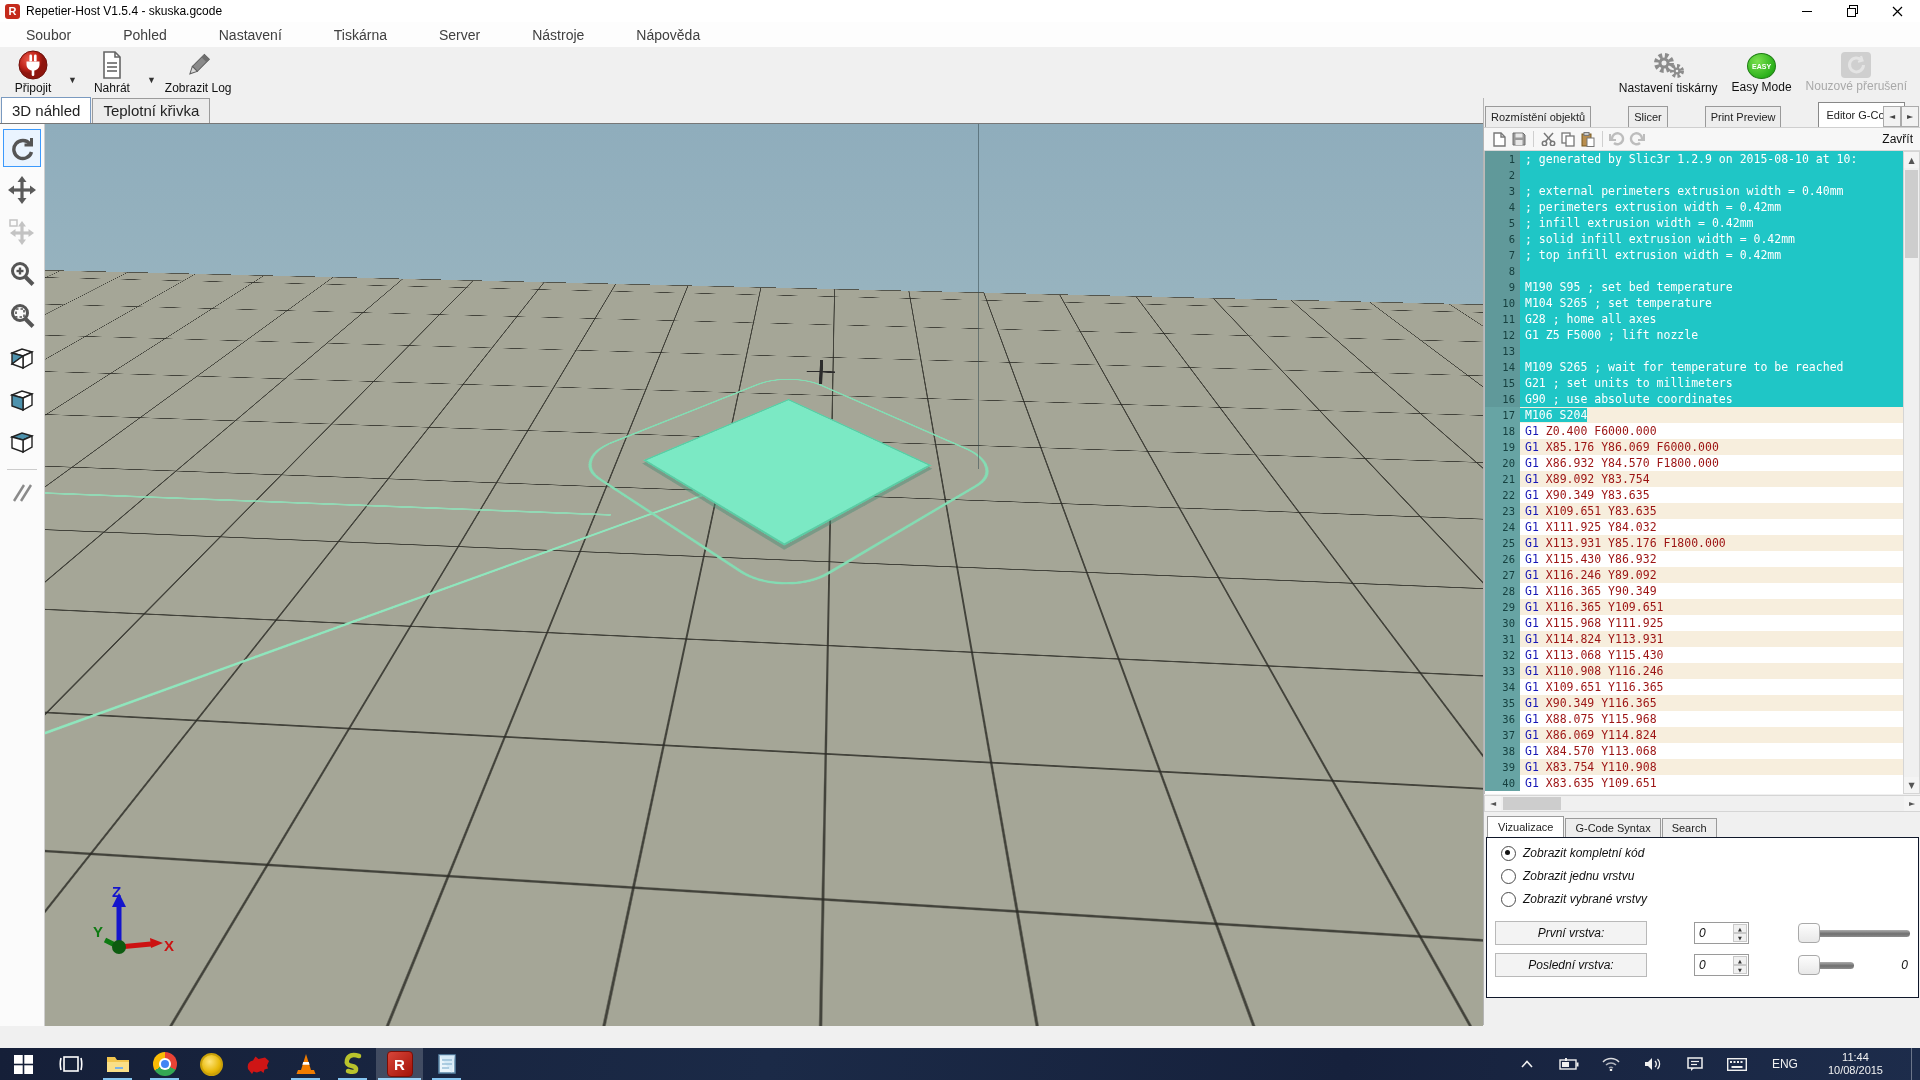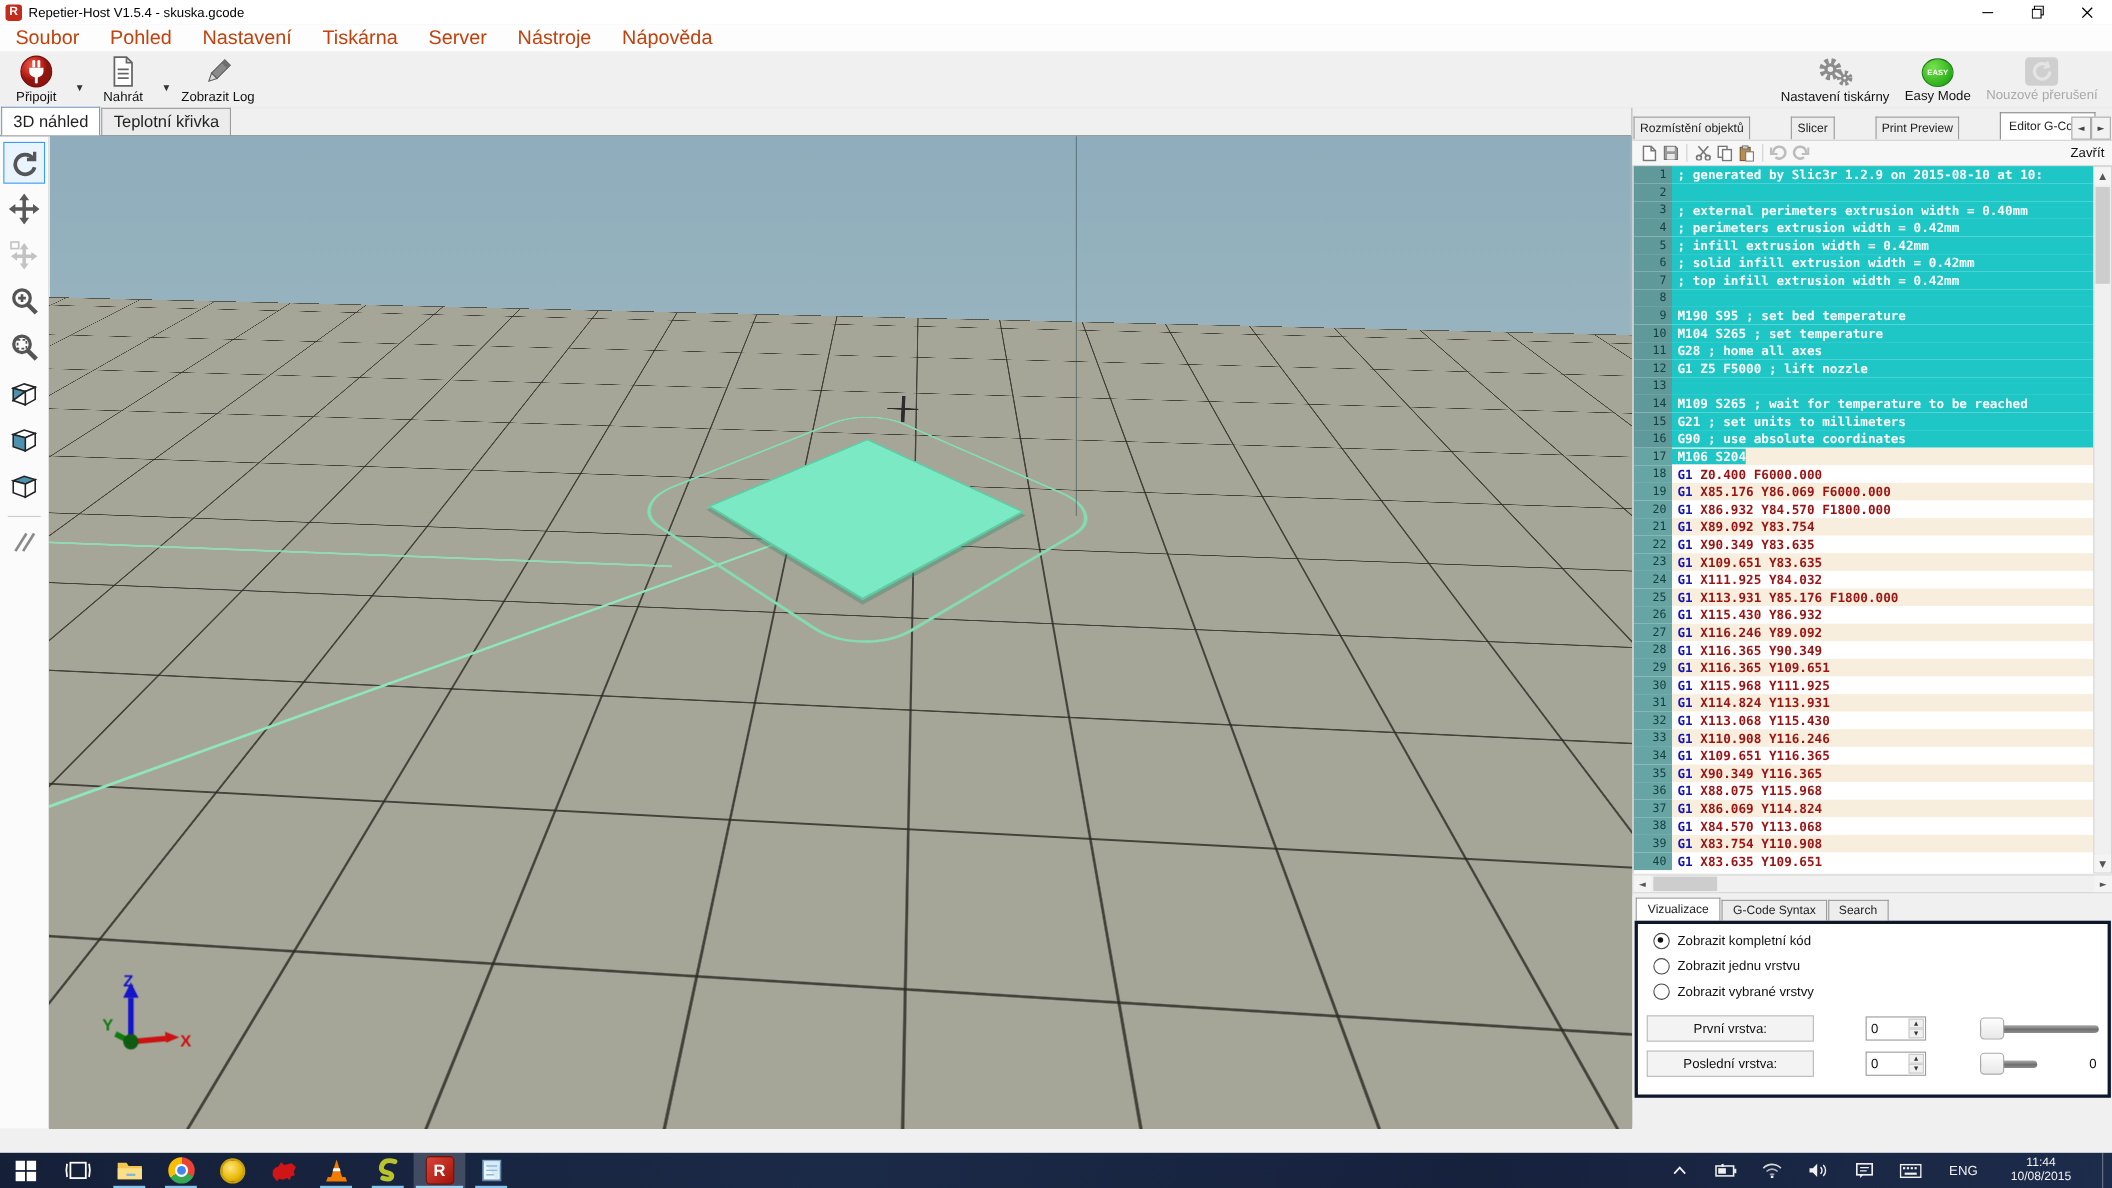--- a/index.html
+++ b/index.html
@@ -13,21 +13,21 @@
   .appicon{width:15px;height:15px;margin:0 6px 0 5px;background:#c42b1c;border-radius:3px;
            color:#fff;font-size:11px;font-weight:bold;display:flex;align-items:center;justify-content:center;}
   .titletext{font-size:12px;color:#000;}
   .wincontrols{margin-left:auto;display:flex;height:100%;}
   .winbtn{width:45px;height:100%;display:flex;align-items:center;justify-content:center;color:#222;}
   .winbtn svg{display:block;}
 
   
   .menubar{position:absolute;left:0;top:22px;width:1920px;height:25px;background:#fdfdfd;
            display:flex;align-items:center;gap:0;border-bottom:1px solid #eee;}
-  .menuitem{padding:4px 14px;font-size:18px;color:#c2410c;}
+  .menuitem{padding:4px 26px;font-size:14px;color:#404040;}
 
   
   .toolbar{position:absolute;left:0;top:47px;width:1920px;height:51px;background:#f0f0f0;
            border-bottom:1px solid #d9d9d9;display:flex;align-items:stretch;}
   .tbtn{display:flex;flex-direction:column;align-items:center;justify-content:flex-start;
         padding:3px 7px 1px 7px;min-width:52px;}
   .tbtn .lbl{font-size:12px;color:#111;margin-top:1px;white-space:nowrap;}
   .tbtn.disabled .lbl{color:#a9a9a9;}
   .tcaret{align-self:center;font-size:9px;color:#333;padding:0 2px;margin-top:14px;}
   .tright{margin-left:auto;display:flex;align-items:stretch;padding-right:6px;text-align:center;}
@@ -82,40 +82,40 @@
   .edtoolbar{position:absolute;left:0;top:29px;width:437px;height:24px;background:#f7f7f7;border-top:1px solid #cfcfcf;border-bottom:1px solid #d9d9d9;
              display:flex;align-items:center;padding-left:5px;box-sizing:border-box;}
   .edsep{width:1px;height:16px;background:#cfcfcf;margin:0 4px;}
   .edico{width:20px;height:18px;display:flex;align-items:center;justify-content:center;}
   .edclose{margin-left:auto;margin-right:8px;font-size:12px;color:#111;}
 
   .editor{position:absolute;left:0;top:53px;width:420px;height:643px;background:#fff;overflow:hidden;border-left:1px solid #bbb;box-sizing:border-box;}
   .gl{display:flex;height:16px;line-height:16px;font-family:"DejaVu Sans Mono",monospace;font-size:11.5px;}
   .gn{width:30px;flex:none;background:#67a4a4;color:#16403f;text-align:right;padding-right:5px;font-size:10.5px;}
   .gl.sel .gn{background:#60999a;}
-  .gc{flex:1;white-space:pre;padding-left:5px;color:#222;background:#fff;overflow:hidden;font-weight:bold;}
+  .gc{flex:1;white-space:pre;padding-left:5px;color:#222;background:#fff;overflow:hidden;}
   .gl.odd .gc{background:#f7eedd;}
   .gl.sel .gc{background:#1fc6c6;color:#fff;}
   .gl.cur .gc{background:#f7eedd;padding-left:0;}
   .selpart{background:#1fc6c6;color:#fff;padding-left:5px;}
   .cmd{color:#1515b5;}
   .par{color:#9c1313;}
 
   .vscroll{position:absolute;right:0;top:53px;width:17px;height:643px;background:#f0f0f0;border:1px solid #d5d5d5;box-sizing:border-box;}
   .sbtn{position:absolute;left:0;width:15px;height:16px;background:#f4f4f4;display:flex;align-items:center;justify-content:center;
         color:#555;font-size:8px;font-family:"DejaVu Sans",sans-serif;}
   .vthumb{position:absolute;left:1px;top:18px;width:13px;height:88px;background:#cdcdcd;}
   .hscroll{position:absolute;left:0;top:697px;width:437px;height:17px;background:#f0f0f0;border:1px solid #d5d5d5;box-sizing:border-box;}
   .hthumb{position:absolute;left:18px;top:1px;width:58px;height:13px;background:#cdcdcd;}
 
   .vizpanel{position:absolute;left:0;top:716px;width:437px;height:186px;background:#f0f0f0;}
   .viztabs{position:absolute;left:2px;top:2px;display:flex;align-items:flex-end;}
   .viztab{font-size:11px;padding:3px 9px;border:1px solid #9a9a9a;border-bottom:none;background:#ededed;color:#222;margin-left:1px;}
   .viztab.active{background:#fff;padding:4px 10px;}
-  .vizbody{position:absolute;left:2px;top:23px;width:433px;height:161px;background:#fff;border:3px solid #0f172a;box-sizing:border-box;}
+  .vizbody{position:absolute;left:2px;top:23px;width:433px;height:161px;background:#fff;border:1px solid #0f172a;box-sizing:border-box;font-style:italic;}
   .radiorow{display:flex;align-items:center;gap:7px;margin:7px 0 0 14px;height:16px;}
   .radio{width:13px;height:13px;border:1px solid #4a4a4a;border-radius:50%;background:#fff;position:relative;flex:none;}
   .radio.checked::after{content:"";position:absolute;left:3px;top:3px;width:5px;height:5px;border-radius:50%;background:#111;}
   .radiolbl{font-size:12px;color:#111;}
   .layerrow{display:flex;align-items:center;margin:8px 0 0 8px;height:24px;gap:39px;}
   .layerbtn{width:150px;height:22px;background:#f3f3f3;border:1px solid #b9b9b9;font-size:12px;color:#111;
             display:flex;align-items:center;justify-content:center;flex:none;}
   .spin{width:55px;height:22px;border:1px solid #9a9a9a;background:#fff;margin-left:8px;position:relative;flex:none;box-sizing:border-box;}
   .spin .val{position:absolute;left:4px;top:3px;font-size:12px;color:#111;}
   .spinarrows{position:absolute;right:1px;top:1px;width:14px;height:18px;display:flex;flex-direction:column;}

